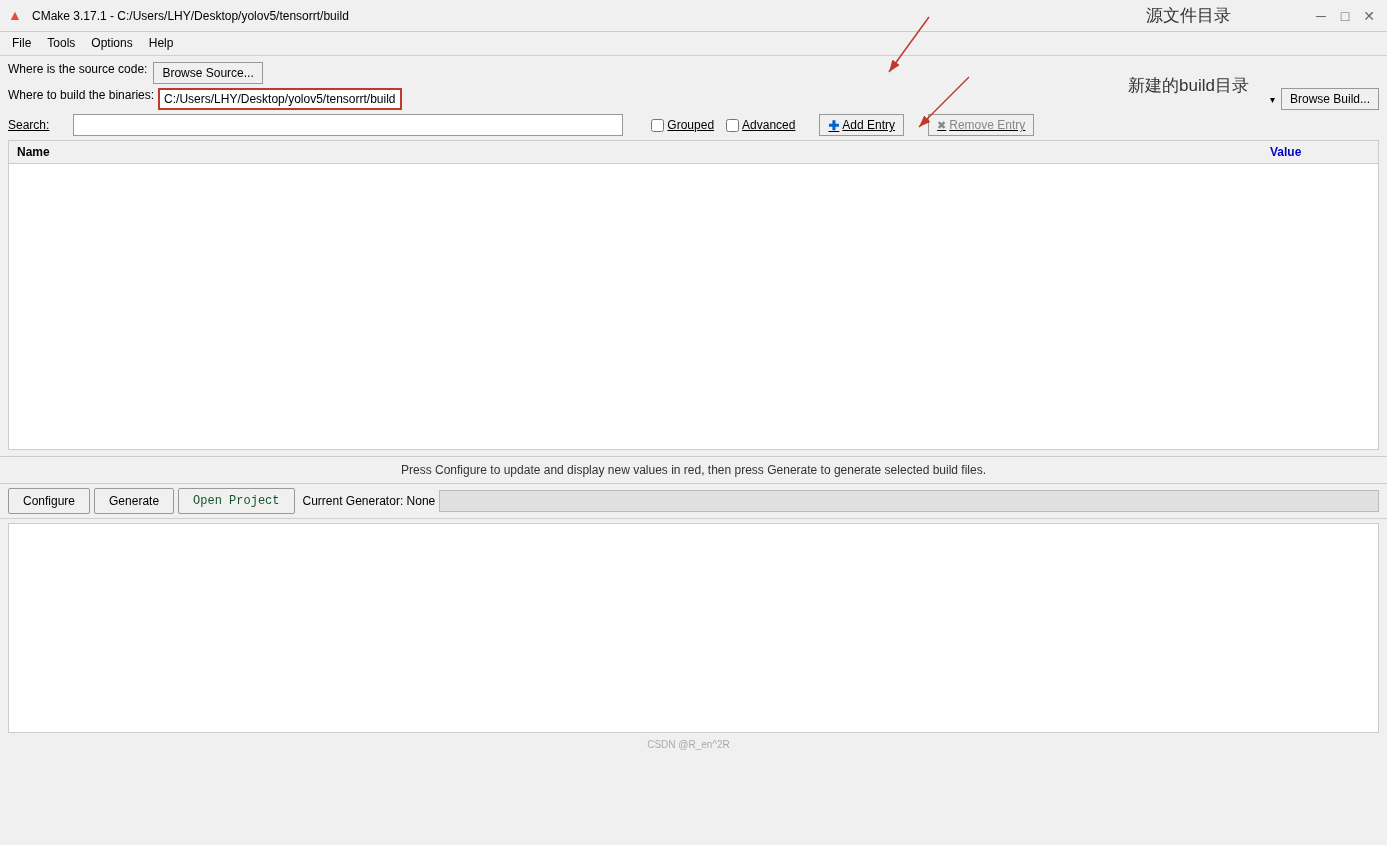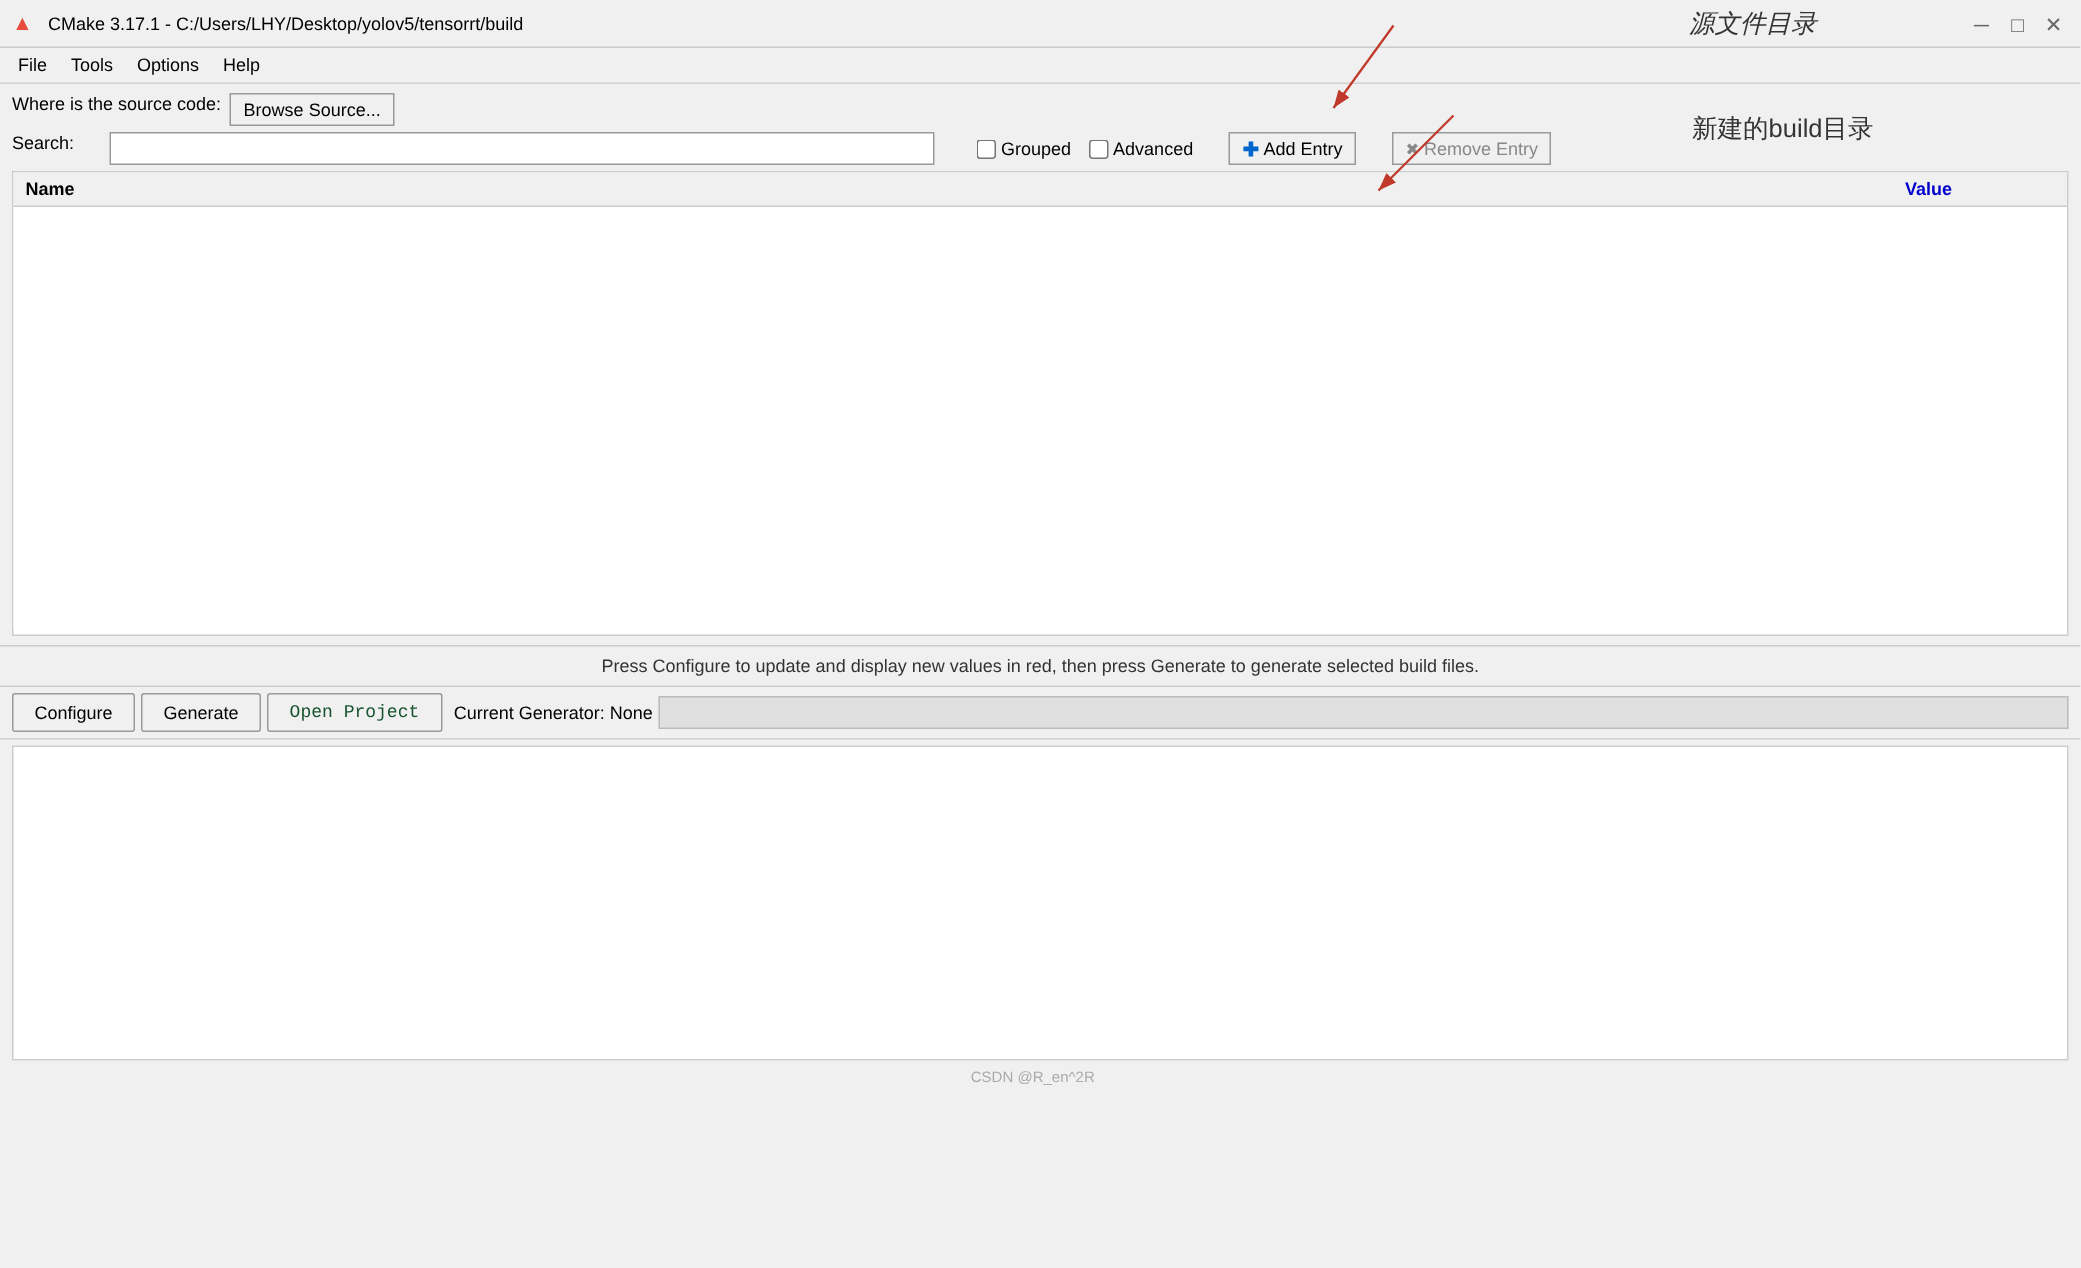--- a/index.html
+++ b/index.html
@@ -107,22 +107,24 @@
       background: #f0f0f0;
       border: 1px solid #999;
       cursor: pointer;
       margin-left: 2px;
       white-space: nowrap;
     }
 
     
     .search-row {
       display: flex;
+      align-items: center;
       margin-bottom: 4px;
       gap: 24px;
+      text-decoration: underline;
     }
     .search-label { font-size: 12px; }
     .search-input {
       flex: 0 0 550px;
       height: 22px;
       border: 1px solid #999;
       padding: 2px 4px;
       font-size: 12px;
       background: #fff;
     }
@@ -244,27 +246,26 @@
       color: #aaa;
     }
 
     
     .overlay-wrapper {
       position: relative;
     }
     .source-annotation {
       position: absolute;
       top: -58px;
-      right: 168px;
+      right: 148px;
       font-size: 17px;
       color: #333;
       font-family: 'Microsoft YaHei', 'SimHei', sans-serif;
       pointer-events: none;
       z-index: 10;
-      font-style: italic;
     }
     .build-annotation {
       position: absolute;
       top: 12px;
       right: 130px;
       font-size: 17px;
       color: #333;
       font-family: 'Microsoft YaHei', 'SimHei', sans-serif;
       pointer-events: none;
       z-index: 10;
@@ -320,20 +321,29 @@
         </marker>
       </defs>
       <line x1="120" y1="5" x2="70" y2="55" stroke="#c0392b" stroke-width="1.5" marker-end="url(#arrowhead2)"></line>
     </svg>
 
     <div class="form-row">
       <span class="form-label">Where is the source code:</span>
       <button class="browse-btn">Browse Source...</button>
     </div>
 
+    <div class="form-row">
+      <span class="form-label">Where to build the binaries:</span>
+      <div class="form-select-wrapper">
+        <select class="form-select">
+          <option>C:/Users/LHY/Desktop/yolov5/tensorrt/build</option>
+        </select>
+      </div>
+      <button class="browse-btn">Browse Build...</button>
+    </div>
   </div>
 
   <div class="search-row">
     <span class="search-label">Search:</span>
     <input class="search-input" type="text" value="" style="">
     <div class="checkbox-group">
       <label class="checkbox-item">
         <input type="checkbox" style="">
         <span>Grouped</span>
       </label>

